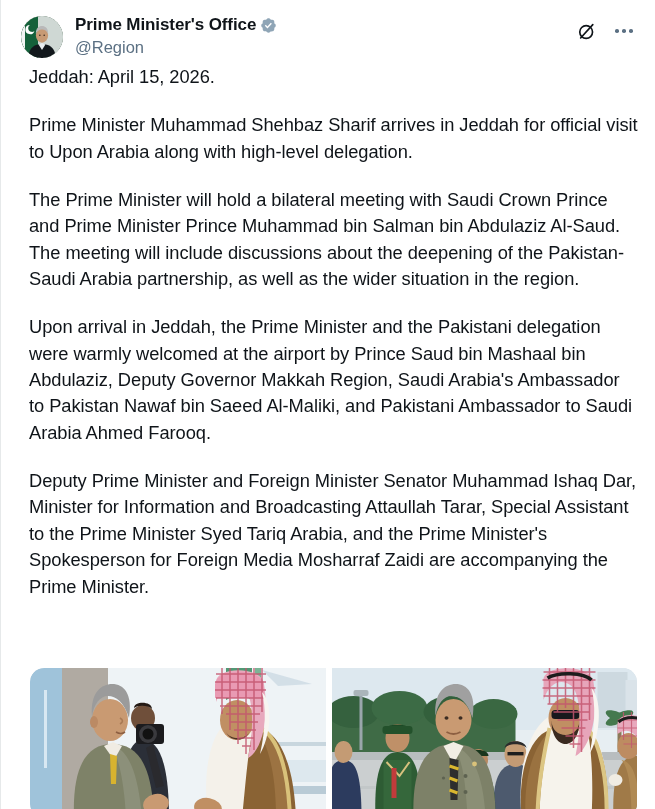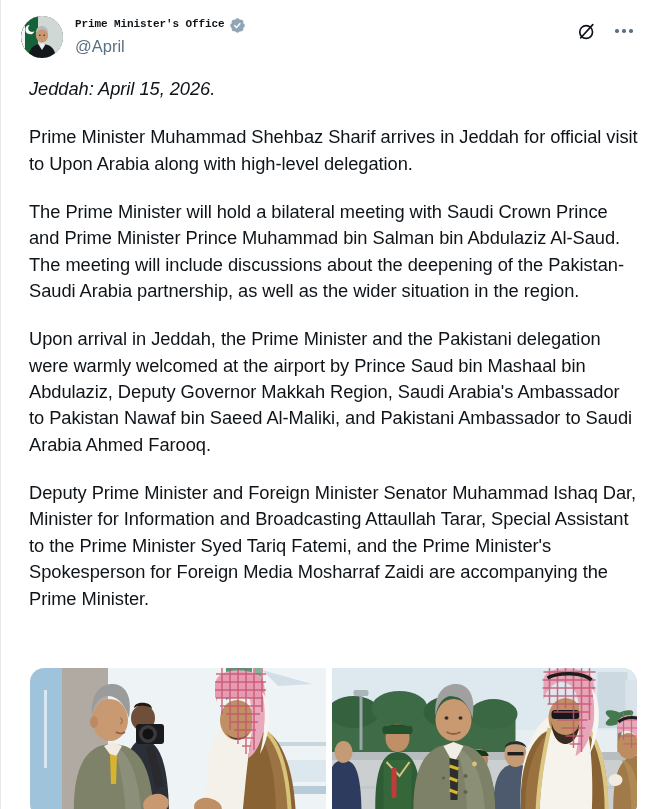--- a/index.html
+++ b/index.html
@@ -54,26 +54,25 @@
     justify-content: flex-start;
     line-height: 1.15;
     padding-top: 1px;
   }
   .display-row {
     display: flex;
     align-items: center;
     gap: 4px;
   }
   .display-name {
-    font-size: 11px;
+    font-size: 17px;
     font-weight: bold;
     color: #0f1419;
     letter-spacing: -0.1px;
     white-space: nowrap;
-    font-family: Liberation Mono, monospace;
   }
   .verified-badge {
     width: 17px;
     height: 17px;
     display: inline-block;
     flex-shrink: 0;
     margin-top: 2px;
   }
   .verified-badge svg { display: block; }
   .handle {
@@ -121,21 +120,21 @@
     padding: 0 16px 0 28px;
     font-size: 18.3px;
     line-height: 1.44;
     color: #0f1419;
     letter-spacing: -0.05px;
   }
   .post-body p {
     margin: 0 0 22px 0;
     white-space: pre-wrap;
   }
-  .post-body p:first-child { margin-top: 22px; font-style: italic; }
+  .post-body p:first-child { margin-top: 10px; }
 
   
   .media-grid {
     position: absolute;
     left: 29px;
     right: 18px;
     top: 668px;
     height: 150px;
     display: flex;
     gap: 6px;
@@ -189,21 +188,21 @@
 
     <div class="identity">
       <div class="display-row">
         <span class="display-name">Prime Minister's Office</span>
         <span class="verified-badge">
           <svg viewBox="0 0 22 22" width="17" height="17" xmlns="http://www.w3.org/2000/svg" aria-hidden="true">
             <path fill="#8fa5b6" d="M20.396 11c-.018-.646-.215-1.275-.57-1.816-.354-.54-.852-.972-1.438-1.246.223-.607.27-1.264.14-1.897-.131-.634-.437-1.218-.882-1.687-.47-.445-1.053-.75-1.687-.882-.633-.13-1.29-.083-1.897.14-.273-.587-.704-1.086-1.245-1.44S11.647 1.62 11 1.604c-.646.017-1.273.213-1.813.568s-.969.854-1.24 1.44c-.608-.223-1.267-.272-1.902-.14-.635.13-1.22.436-1.69.882-.445.47-.749 1.055-.878 1.688-.13.633-.08 1.29.144 1.896-.587.274-1.087.705-1.443 1.245-.356.54-.555 1.17-.574 1.817.02.647.218 1.276.574 1.817.356.54.856.972 1.443 1.245-.224.606-.274 1.263-.144 1.896.13.634.433 1.218.877 1.688.47.443 1.054.747 1.687.878.633.132 1.29.084 1.897-.136.274.586.705 1.084 1.246 1.439.54.354 1.17.551 1.816.569.647-.016 1.276-.213 1.817-.567s.972-.854 1.245-1.44c.604.239 1.266.296 1.903.164.636-.132 1.22-.447 1.68-.907.46-.46.776-1.044.908-1.681s.075-1.299-.165-1.903c.586-.274 1.084-.705 1.439-1.246.354-.54.551-1.17.569-1.816zM9.662 14.85l-3.429-3.428 1.293-1.302 2.072 2.072 4.4-4.794 1.347 1.246z"></path>
           </svg>
         </span>
       </div>
-      <span class="handle">@April</span>
+      <span class="handle">@Region</span>
     </div>
 
     <div class="header-actions">
       <button class="icon-btn">
         <svg viewBox="0 0 24 24" width="21" height="21" xmlns="http://www.w3.org/2000/svg" aria-hidden="true">
           <circle cx="11.6" cy="12.6" r="7.3" fill="none" stroke="#0f1419" stroke-width="1.9"></circle>
           <line x1="5.3" y1="19.4" x2="19.2" y2="4.2" stroke="#0f1419" stroke-width="1.9" stroke-linecap="round"></line>
         </svg>
       </button>
       <button class="icon-btn">
@@ -214,21 +213,21 @@
         </span>
       </button>
     </div>
   </div>
 
   <div class="post-body">
     <p>Jeddah: April 15, 2026.</p>
     <p>Prime Minister Muhammad Shehbaz Sharif arrives in Jeddah for official visit to Upon Arabia along with high-level delegation.</p>
     <p>The Prime Minister will hold a bilateral meeting with Saudi Crown Prince and Prime Minister Prince Muhammad bin Salman bin Abdulaziz Al-Saud. The meeting will include discussions about the deepening of the Pakistan-Saudi Arabia partnership, as well as the wider situation in the region.</p>
     <p>Upon arrival in Jeddah, the Prime Minister and the Pakistani delegation were warmly welcomed at the airport by Prince Saud bin Mashaal bin Abdulaziz, Deputy Governor Makkah Region, Saudi Arabia's Ambassador to Pakistan Nawaf bin Saeed Al-Maliki, and Pakistani Ambassador to Saudi Arabia Ahmed Farooq.</p>
-    <p>Deputy Prime Minister and Foreign Minister Senator Muhammad Ishaq Dar, Minister for Information and Broadcasting Attaullah Tarar, Special Assistant to the Prime Minister Syed Tariq Fatemi, and the Prime Minister's Spokesperson for Foreign Media Mosharraf Zaidi are accompanying the Prime Minister.</p>
+    <p>Deputy Prime Minister and Foreign Minister Senator Muhammad Ishaq Dar, Minister for Information and Broadcasting Attaullah Tarar, Special Assistant to the Prime Minister Syed Tariq Arabia, and the Prime Minister's Spokesperson for Foreign Media Mosharraf Zaidi are accompanying the Prime Minister.</p>
   </div>
 
   <div class="media-grid">
 
     <div class="media-photo left">
       <svg viewBox="0 0 296 150" preserveAspectRatio="xMidYMid slice" xmlns="http://www.w3.org/2000/svg" aria-hidden="true">
 
         <rect x="0" y="0" width="296" height="150" fill="#e9eef1"></rect>
         <rect x="0" y="0" width="32" height="150" fill="#9fc3da"></rect>
         <rect x="14" y="22" width="3" height="78" fill="#d8e8f2"></rect>

